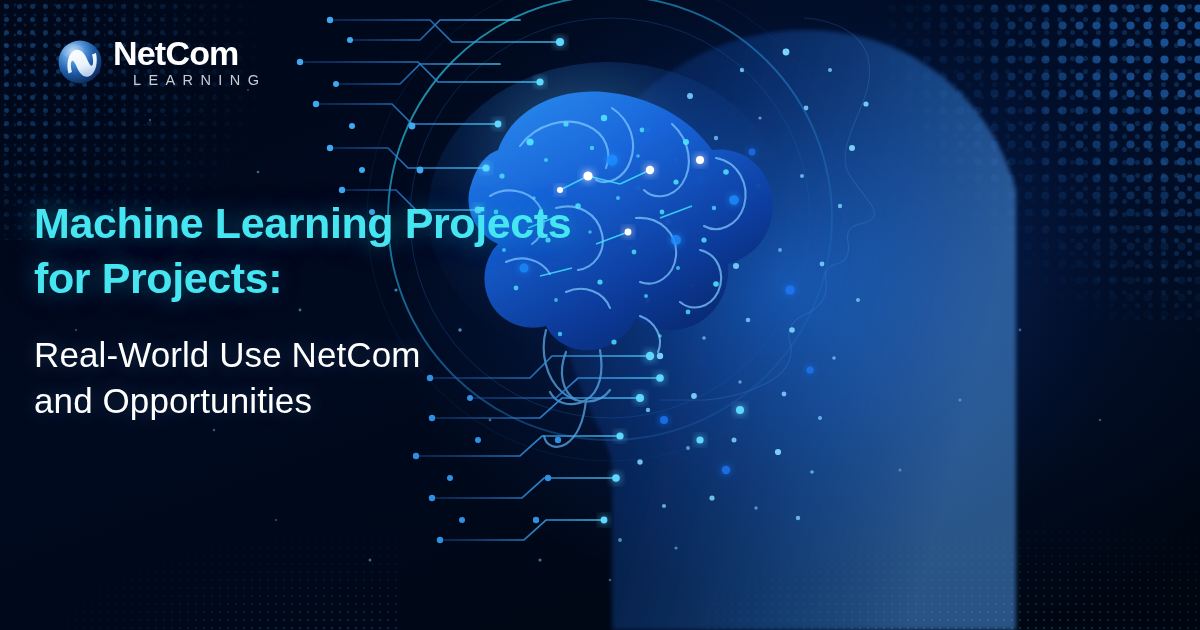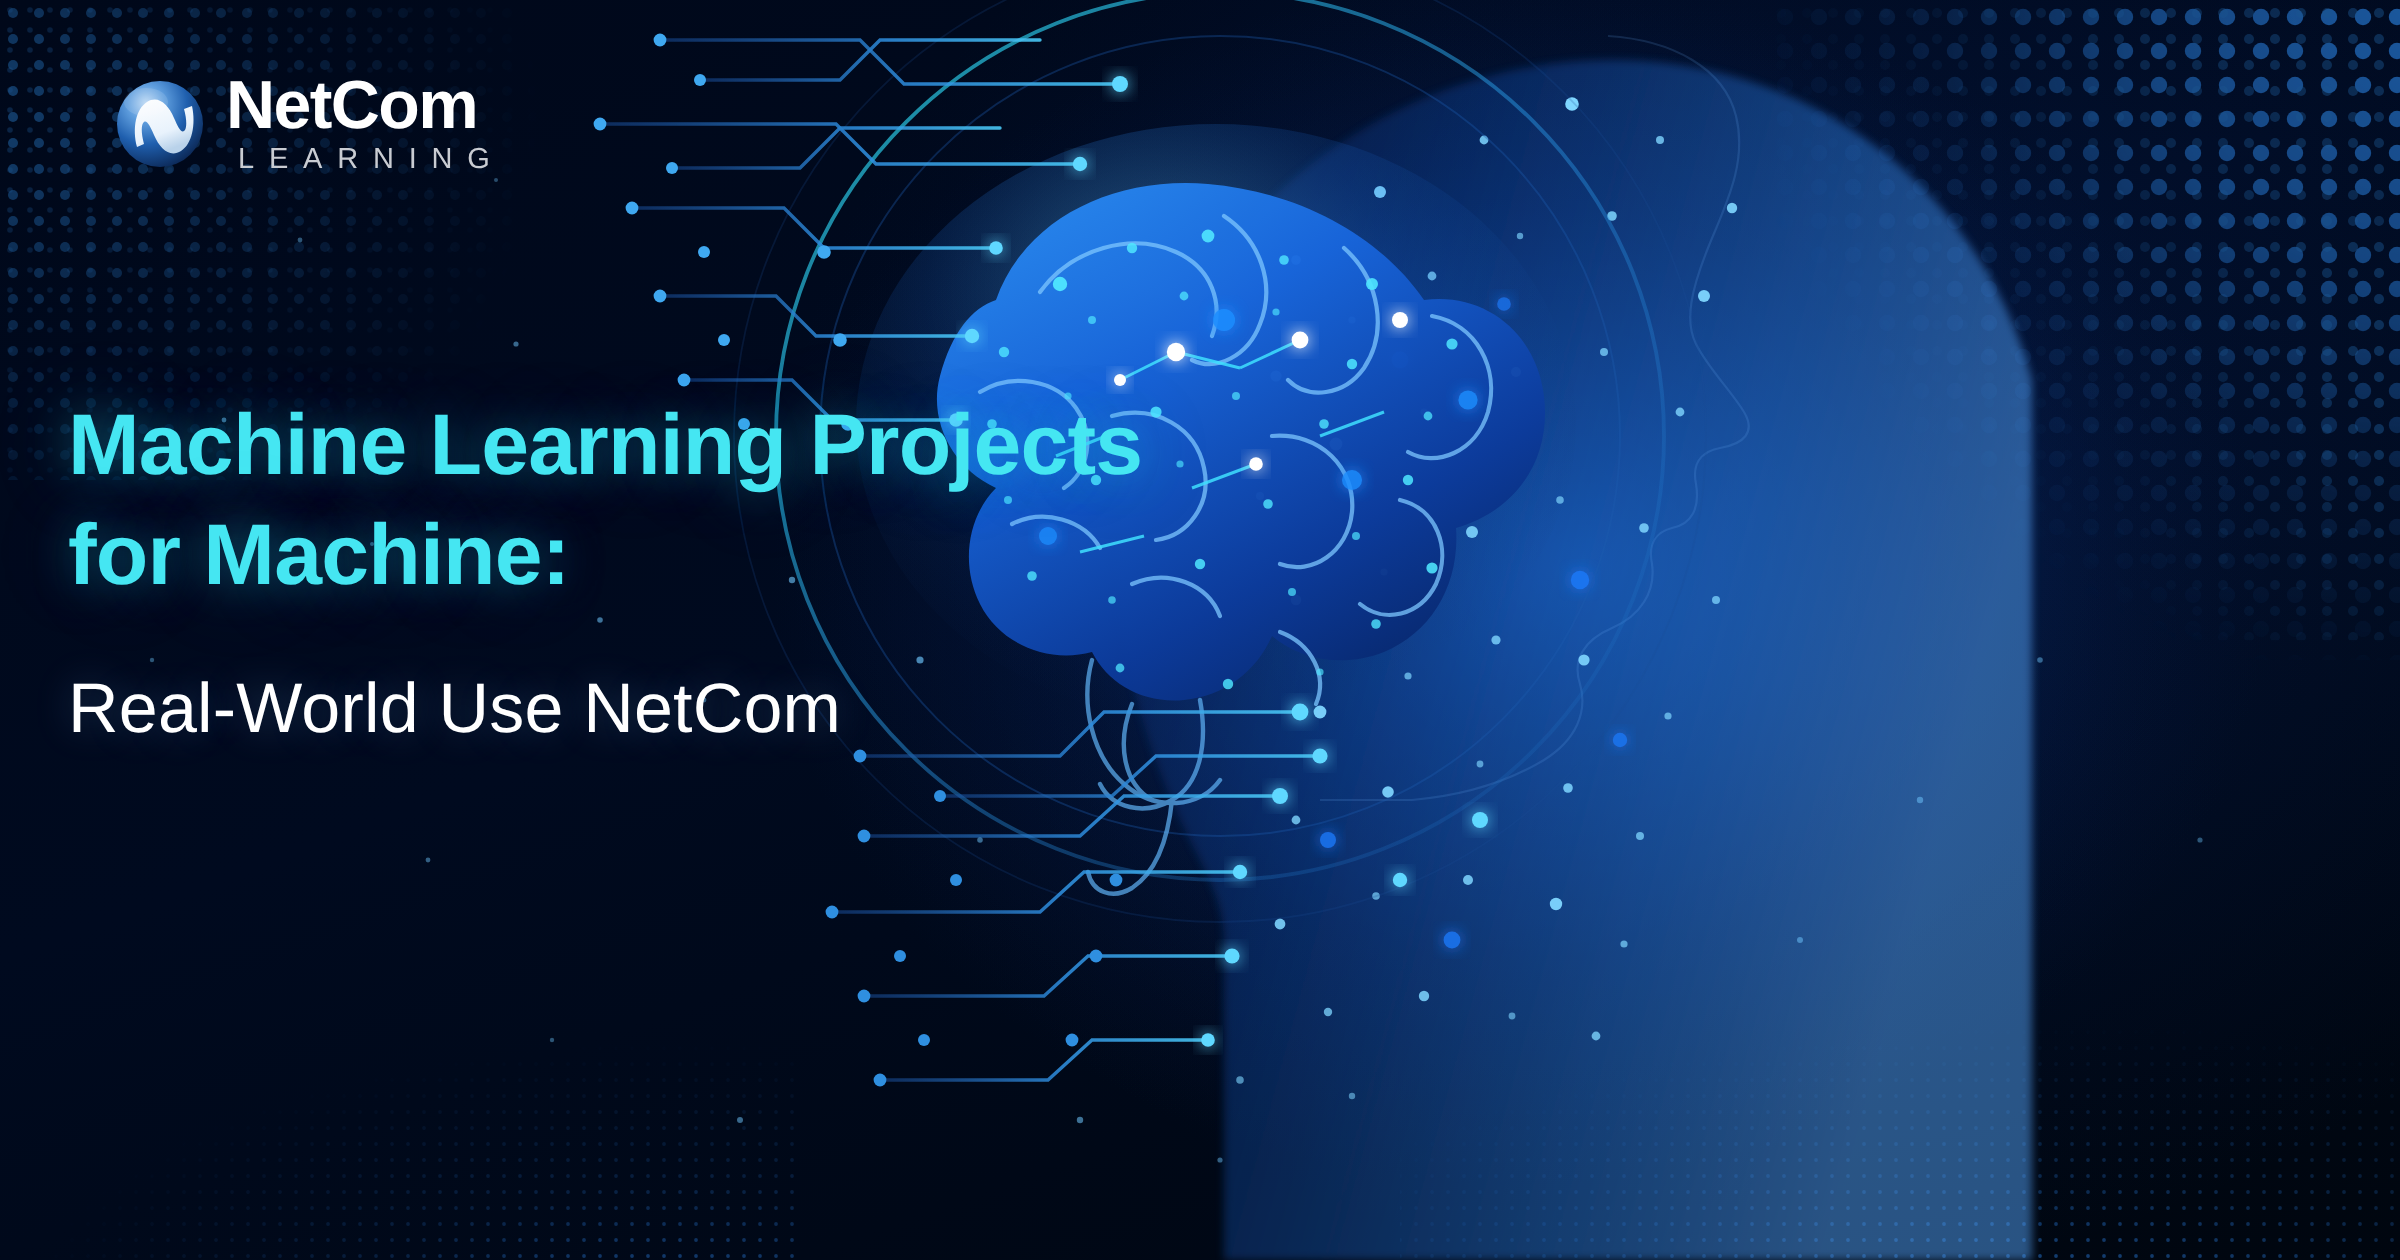--- a/index.html
+++ b/index.html
@@ -59,21 +59,21 @@
     color: #ffffff;
     letter-spacing: -0.8px;
     font-family: "Liberation Sans", sans-serif;
   }
   .logo-learning {
     font-size: 14.5px;
     font-weight: 400;
     color: #c9ccd2;
     letter-spacing: 7.4px;
     margin-top: 3px;
-    margin-left: 6px;
+    margin-left: 20px;
     font-family: "Liberation Sans", sans-serif;
   }
 
   
   .text-block {
     position: absolute;
     left: 34px;
     top: 196px;
     width: 600px;
     text-align: left;
@@ -563,20 +563,21 @@
     </div>
     <div class="logo-text">
       <span class="logo-netcom">NetCom</span>
       <span class="logo-learning">LEARNING</span>
     </div>
   </div>
 
   <div class="text-block">
     <h1 class="headline">
       <span class="ln">Machine Learning Projects</span>
-      <span class="ln">for Machine:</span>
+      <span class="ln">for Projects:</span>
     </h1>
     <p class="subhead">
       <span class="ln">Real-World Use NetCom</span>
+      <span class="ln">and Opportunities</span>
     </p>
   </div>
 
 </div>
 
 </body></html>

